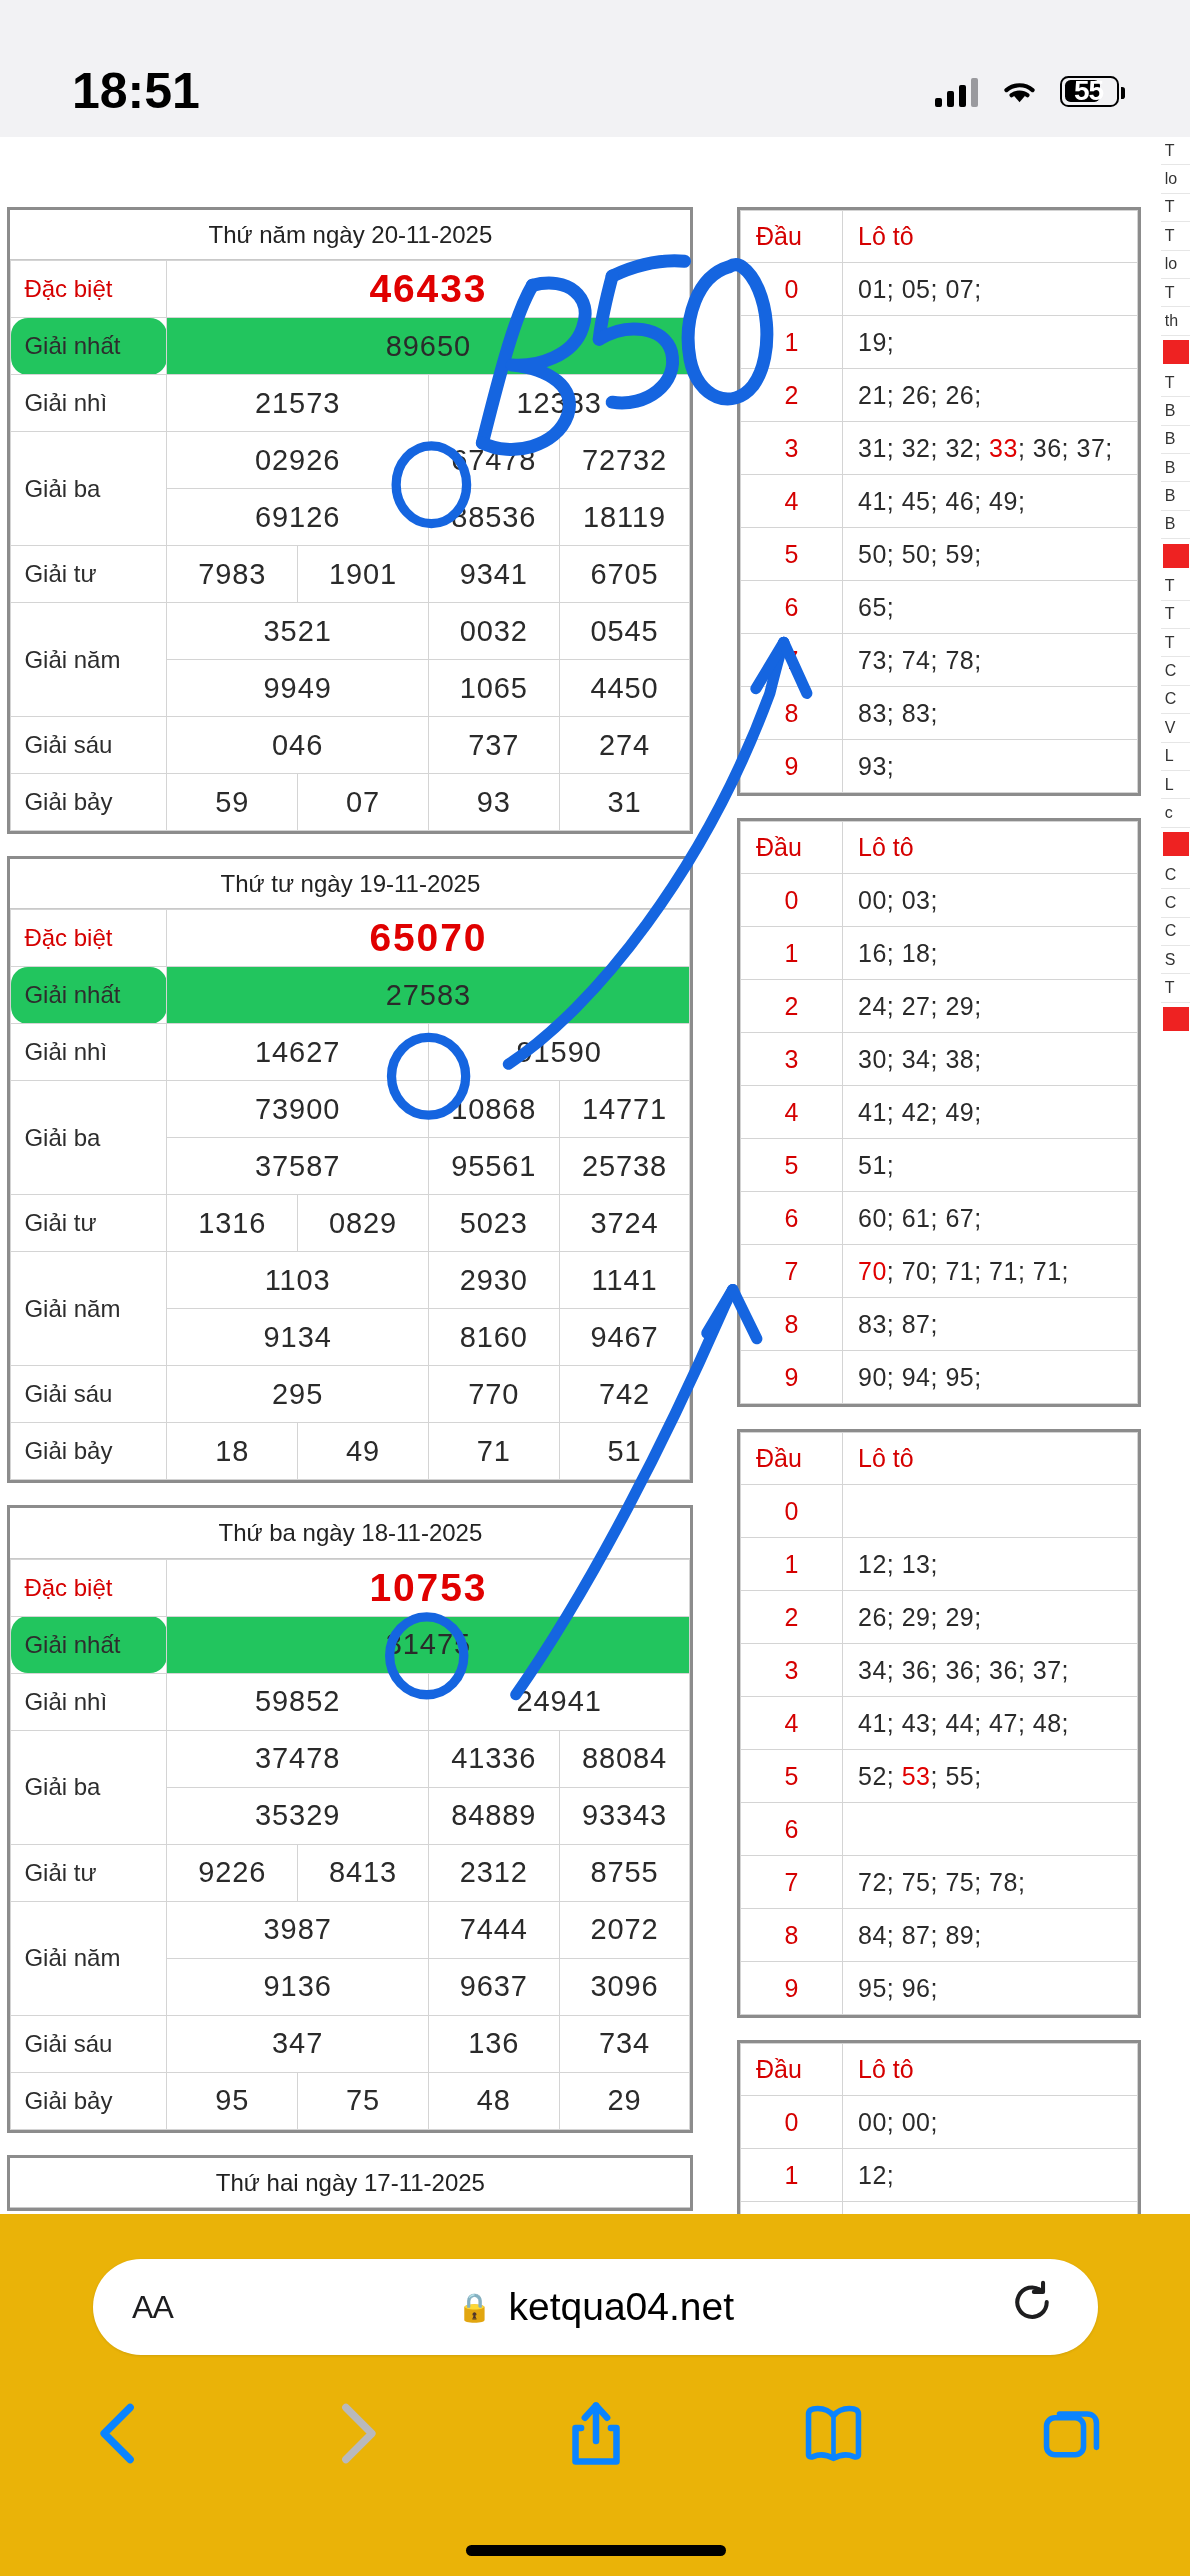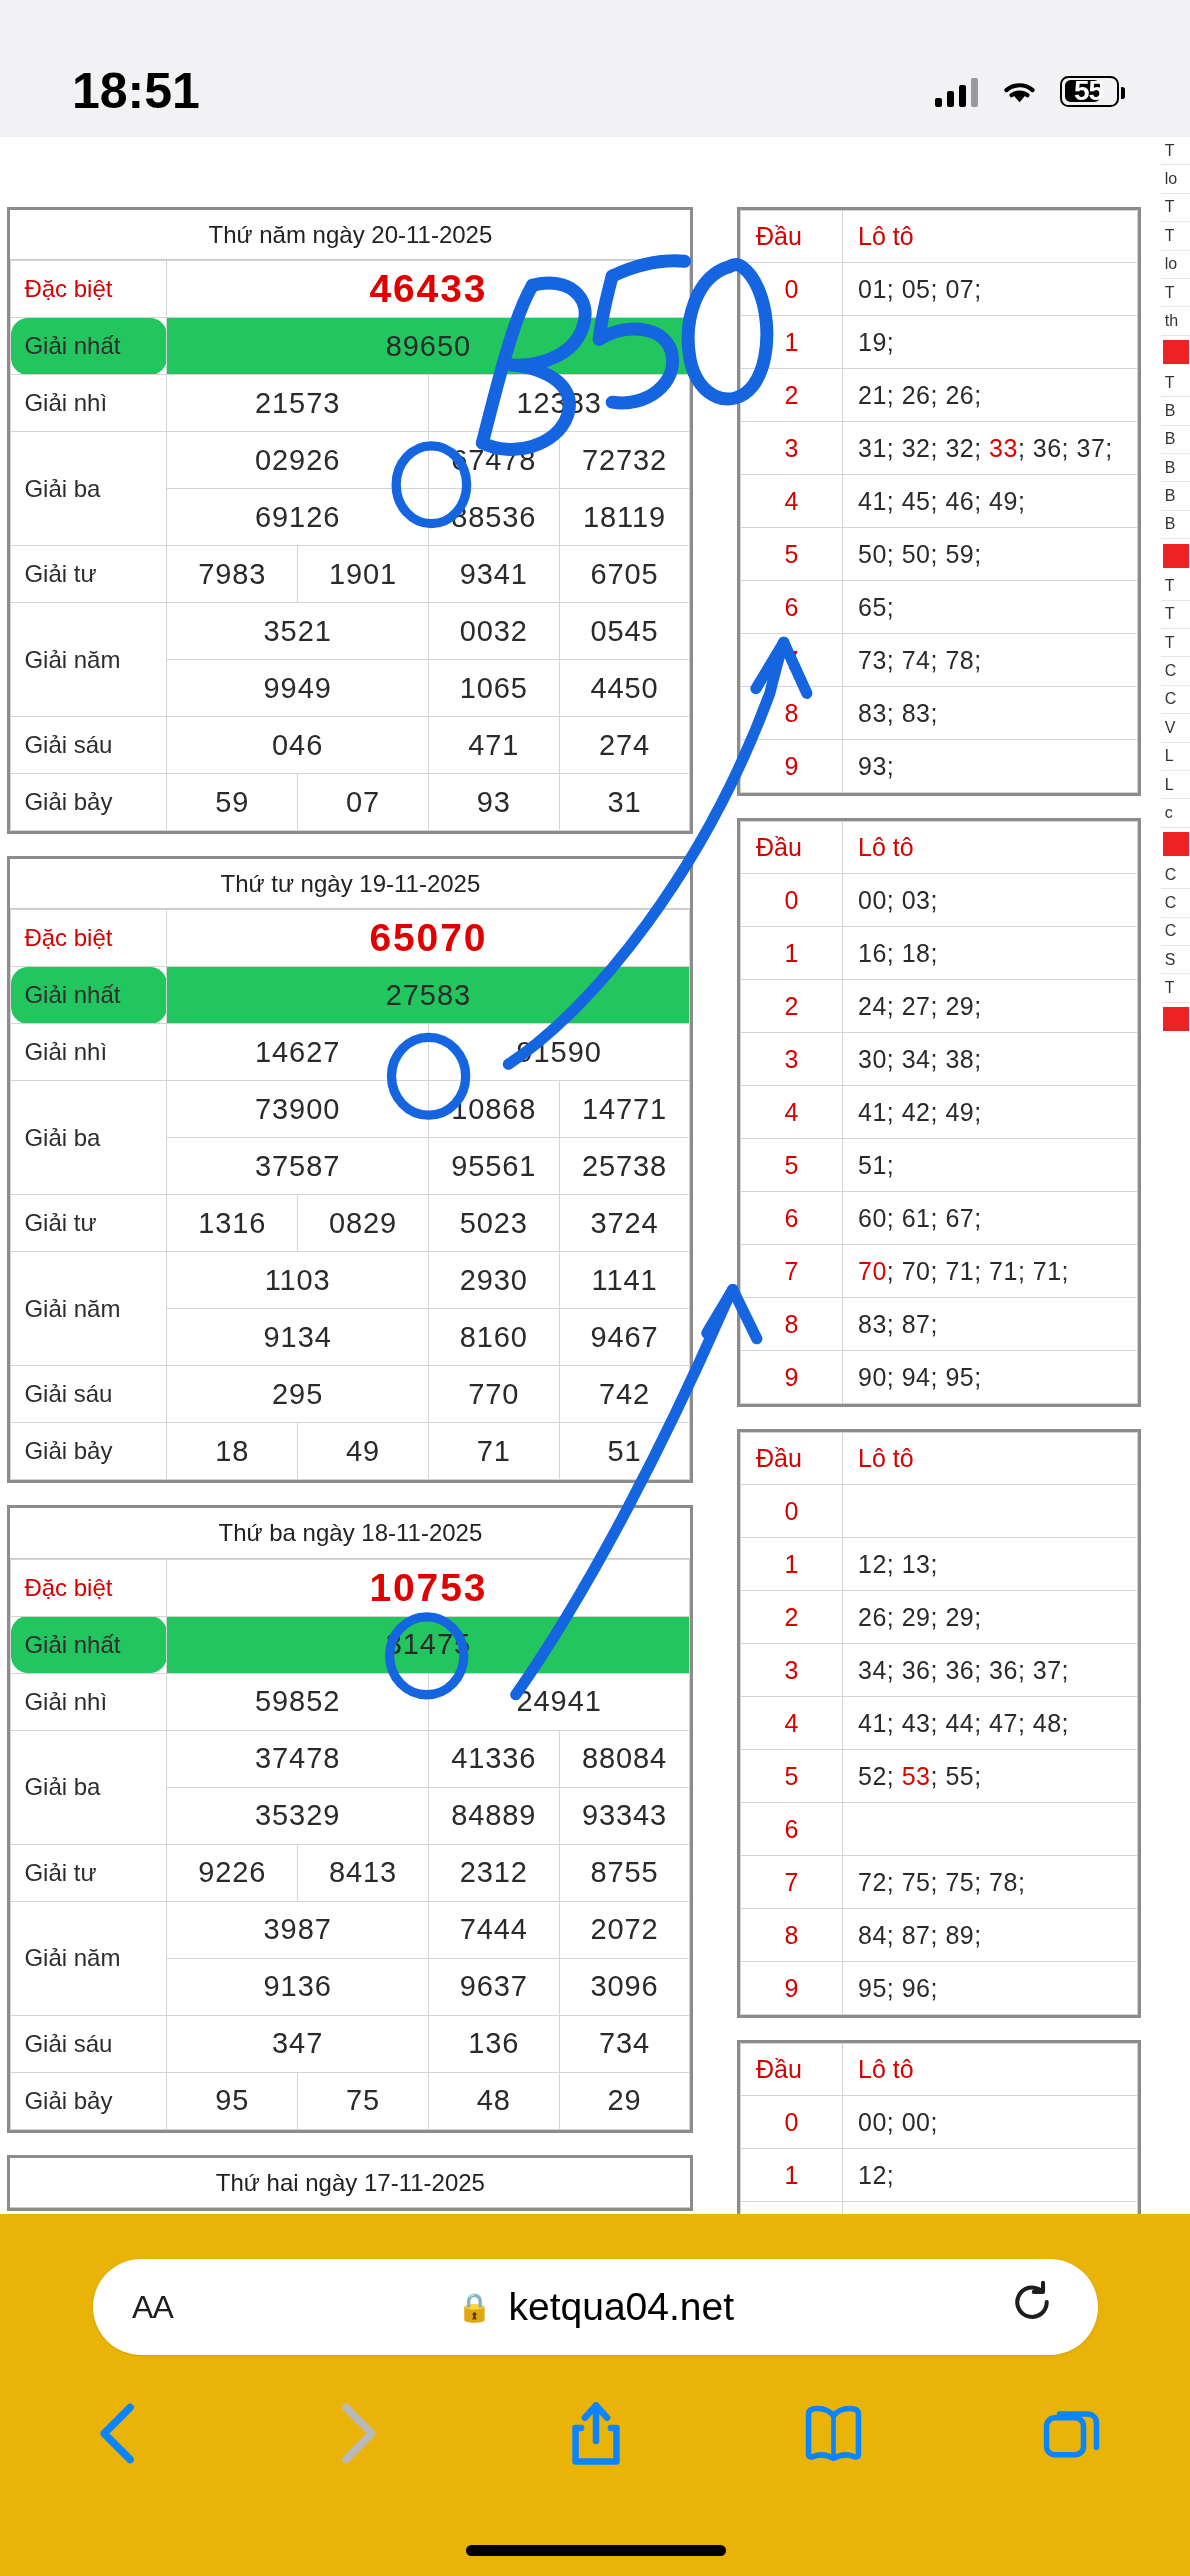--- a/index.html
+++ b/index.html
@@ -280,21 +280,21 @@
               <td>0545</td>
               </tr>
           <tr>
                 <td colspan="2">9949</td>
               <td>1065</td>
               <td>4450</td>
               </tr>
           <tr>
                 <td class="lbl">Giải sáu</td>
               <td colspan="2">046</td>
-              <td>471</td>
+              <td>737</td>
               <td>274</td>
               </tr>
           <tr>
                 <td class="lbl">Giải bảy</td>
               <td>59</td>
               <td>07</td>
               <td>93</td>
               <td>31</td>
               </tr>
         </tbody>

